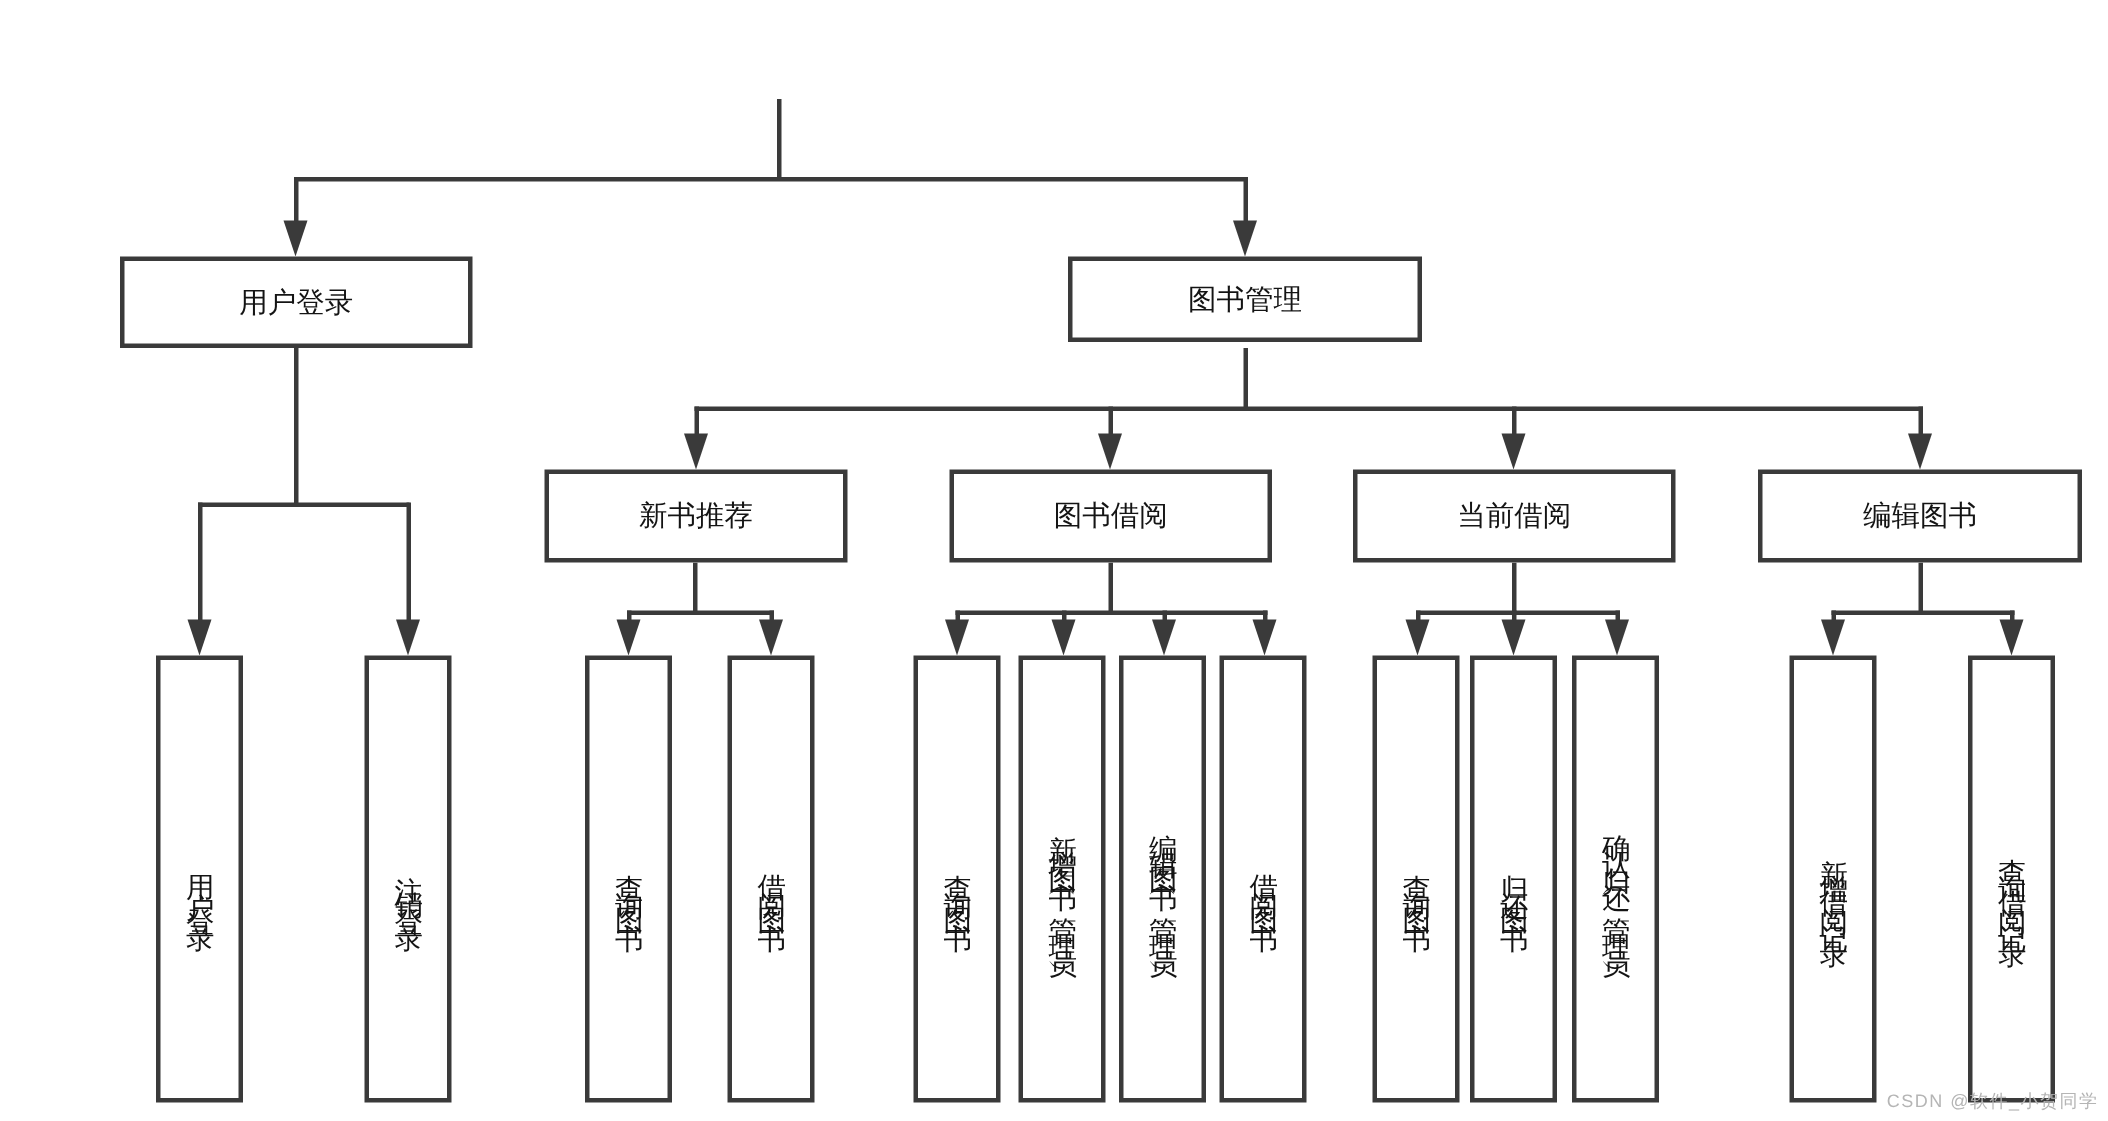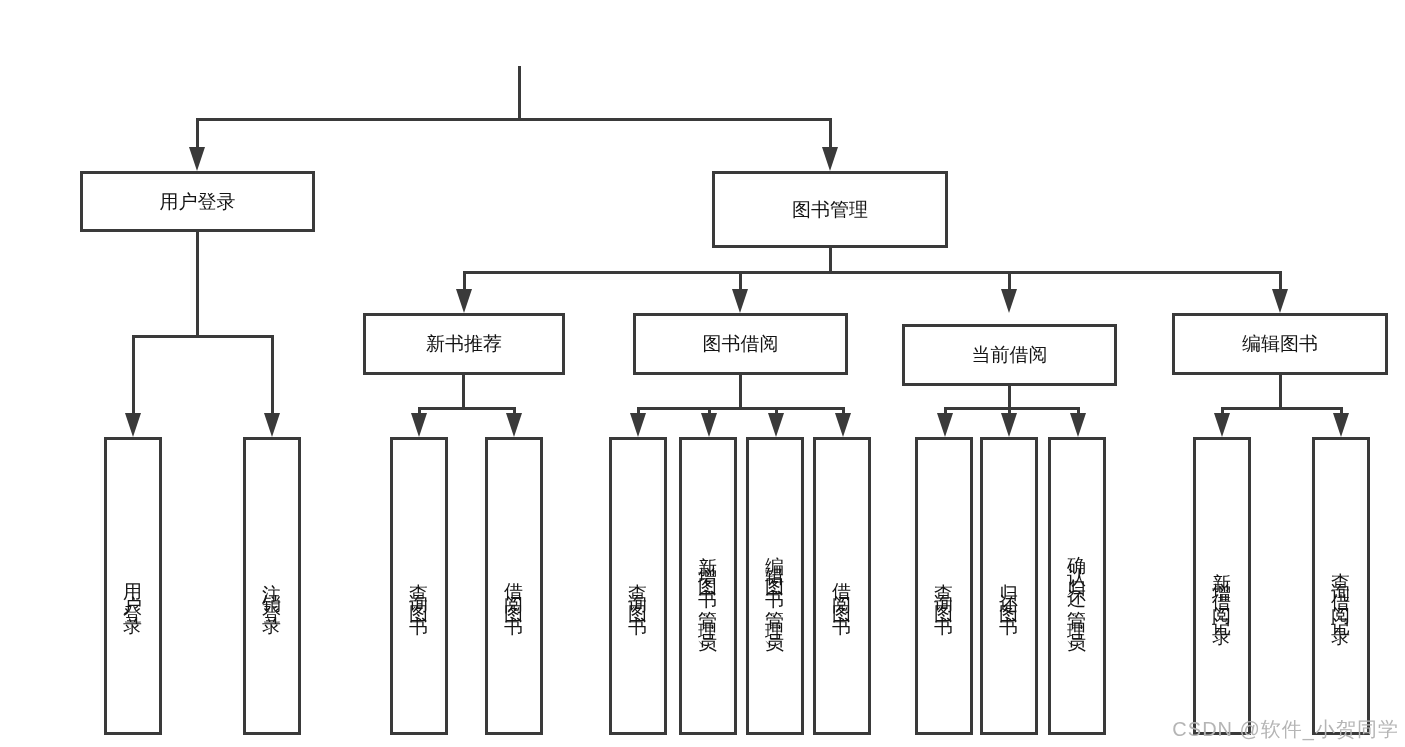--- a/index.html
+++ b/index.html
@@ -40,42 +40,42 @@
     width:0;height:0;
     border-left:8px solid transparent;
     border-right:8px solid transparent;
     border-top:24px solid #3a3a3a;
     z-index:1;
   }
   .watermark{
     position:absolute;
     right:6px;
     bottom:4px;
-    font-size:20px;
+    font-size:12px;
     color:#b5b5b5;
     letter-spacing:1px;
     z-index:5;
     white-space:nowrap;
   }
 </style>
 </head>
 <body>
 
 <div class="canvas">
 
 
   <div class="vline" style="left:518px;top:66px;height:54px;"></div>
   <div class="hline" style="left:196px;top:118px;width:636px;"></div>
   <div class="vline" style="left:196px;top:118px;height:32px;"></div>
   <div class="arrow" style="left:189px;top:147px;"></div>
   <div class="vline" style="left:829px;top:118px;height:32px;"></div>
   <div class="arrow" style="left:822px;top:147px;"></div>
 
   <div class="node" style="left:80px;top:171px;width:235px;height:61px;">用户登录</div>
-  <div class="node" style="left:712px;top:171px;width:236px;height:77px;">图书管理</div>
+  <div class="node" style="left:712px;top:171px;width:236px;height:57px;">图书管理</div>
 
   <div class="vline" style="left:196px;top:232px;height:105px;"></div>
   <div class="hline" style="left:132px;top:335px;width:141px;"></div>
   <div class="vline" style="left:132px;top:335px;height:82px;"></div>
   <div class="arrow" style="left:125px;top:413px;"></div>
   <div class="vline" style="left:271px;top:335px;height:82px;"></div>
   <div class="arrow" style="left:264px;top:413px;"></div>
 
   <div class="vline" style="left:829px;top:232px;height:41px;"></div>
   <div class="hline" style="left:463px;top:271px;width:819px;"></div>
@@ -83,21 +83,21 @@
   <div class="arrow" style="left:456px;top:289px;"></div>
   <div class="vline" style="left:739px;top:271px;height:22px;"></div>
   <div class="arrow" style="left:732px;top:289px;"></div>
   <div class="vline" style="left:1008px;top:271px;height:22px;"></div>
   <div class="arrow" style="left:1001px;top:289px;"></div>
   <div class="vline" style="left:1279px;top:271px;height:22px;"></div>
   <div class="arrow" style="left:1272px;top:289px;"></div>
 
   <div class="node" style="left:363px;top:313px;width:202px;height:62px;text-align:right;">新书推荐</div>
   <div class="node" style="left:633px;top:313px;width:215px;height:62px;">图书借阅</div>
-  <div class="node" style="left:902px;top:324px;width:215px;height:62px;">当前借阅</div>
+  <div class="node" style="left:902px;top:313px;width:215px;height:62px;">当前借阅</div>
   <div class="node" style="left:1172px;top:313px;width:216px;height:62px;">编辑图书</div>
 
   <div class="vline" style="left:462px;top:375px;height:34px;"></div>
   <div class="hline" style="left:418px;top:407px;width:98px;"></div>
   <div class="vline" style="left:418px;top:407px;height:9px;"></div>
   <div class="arrow" style="left:411px;top:413px;"></div>
   <div class="vline" style="left:513px;top:407px;height:9px;"></div>
   <div class="arrow" style="left:506px;top:413px;"></div>
 
   <div class="vline" style="left:739px;top:375px;height:34px;"></div>

